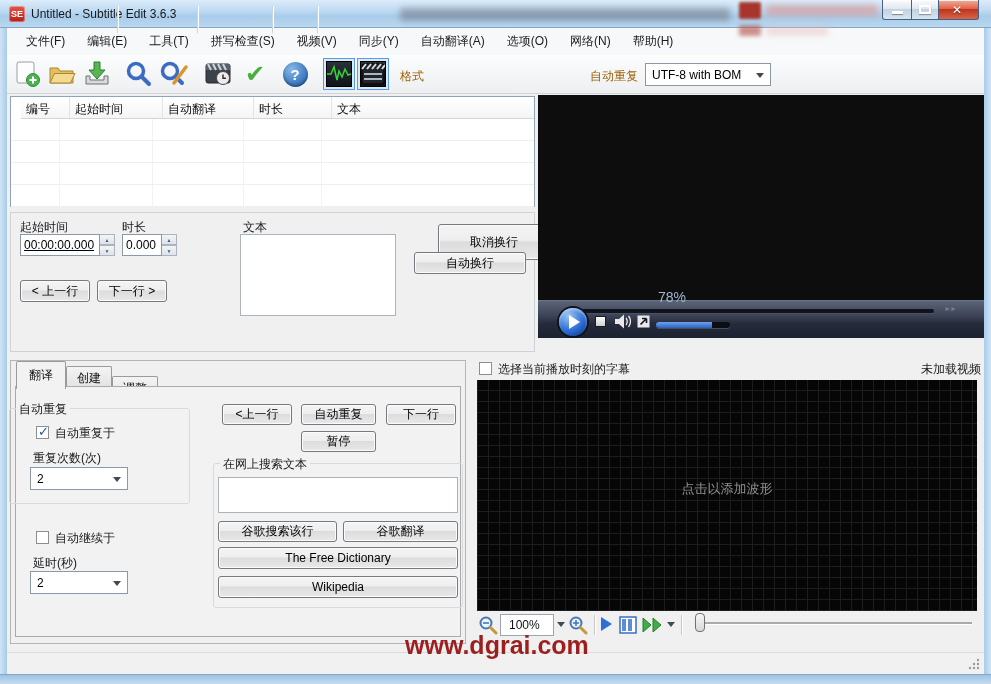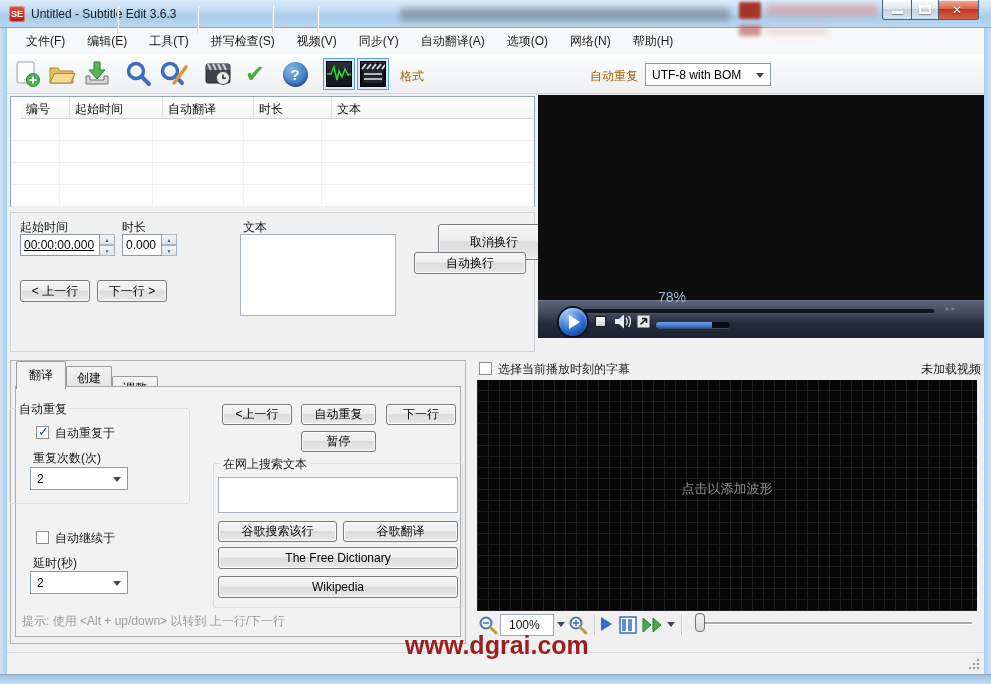--- a/index.html
+++ b/index.html
@@ -359,21 +359,20 @@
   <div class="btn" style="left:301px;top:431px;width:75px;height:21px;">暂停</div>
 
   <div class="groupbox abs" style="left:213px;top:463px;width:250px;height:145px;">
     <span class="gb-label">在网上搜索文本</span>
   </div>
   <input class="searchfield" style="left: 218px; top: 477px; width: 240px; height: 36px;">
   <div class="btn" style="left:218px;top:521px;width:119px;height:21px;">谷歌搜索该行</div>
   <div class="btn" style="left:343px;top:521px;width:115px;height:21px;">谷歌翻译</div>
   <div class="btn" style="left:218px;top:547px;width:240px;height:22px;">The Free Dictionary</div>
   <div class="btn" style="left:218px;top:576px;width:240px;height:22px;">Wikipedia</div>
-  <span class="hint abs" style="left:22px;top:613px;">提示: 使用 &lt;Alt + up/down&gt; 以转到 上一行/下一行</span>
 
   <div class="checkbox abs" style="left:479px;top:362px;"></div>
   <span class="cblabel wf-toprow-label" style="left:498px;top:361px;">选择当前播放时刻的字幕</span>
   <span class="novideo">未加载视频</span>
 
   <div class="abs wave">
     <span class="wave-text">点击以添加波形</span>
   </div>
 
   <div class="tb-icon" style="left:477px;top:612px;width:22px;height:26px;">

